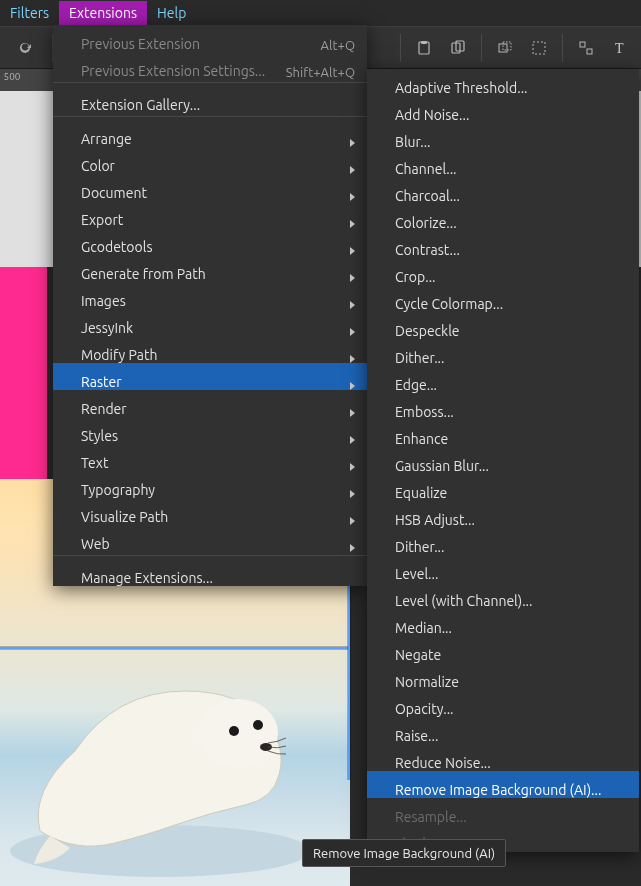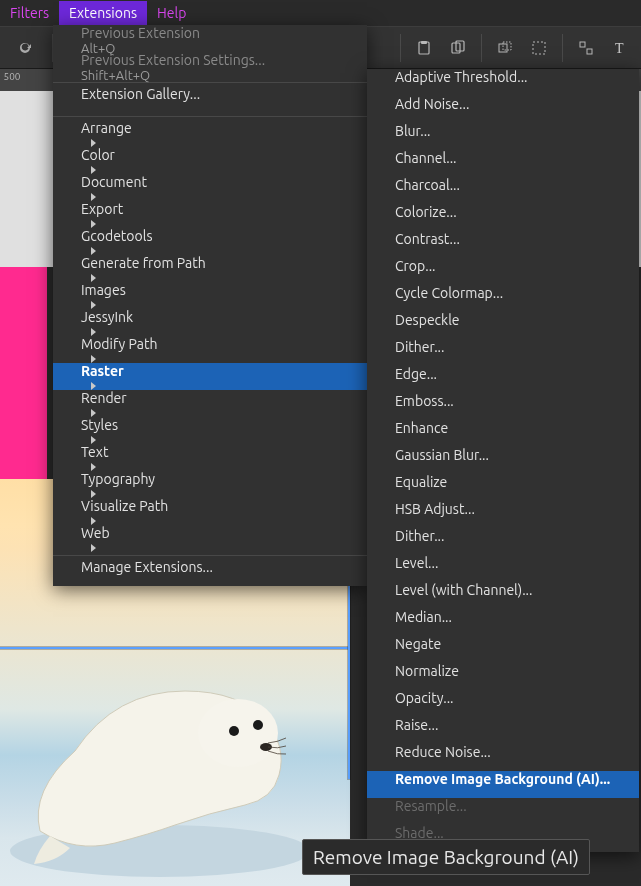--- a/index.html
+++ b/index.html
@@ -15,24 +15,24 @@
   }
   .menubar {
     display: flex;
     background: #2a2a2a;
     height: 26px;
     align-items: center;
   }
   .menubar-item {
     padding: 4px 10px;
     cursor: pointer;
-    color: #d946ef;
+    color: #7dd3fc;
   }
   .menubar-item.active {
-    background: #6d28d9;
+    background: #a21caf;
     color: #fff;
     text-align: right;
   }
   .toolbar {
     display: flex;
     background: #333;
     height: 43px;
     align-items: center;
     padding: 0 6px;
     gap: 4px;
@@ -122,46 +122,45 @@
     left: 53px; top: 25px;
     width: 314px;
   }
   .menu.sub {
     left: 367px; top: 69px;
     width: 272px;
     max-height: 817px;
   }
   .menu-item {
     display: flex;
-    align-items: flex-start;
+    align-items: flex-end;
     justify-content: space-between;
     padding: 0 12px 0 28px;
     height: 27px;
     cursor: pointer;
     color: #e2e2e2;
-    flex-direction: column;
   }
   .menu-item.disabled { color: #8a8a8a; }
-  .menu-item.highlight { background: #1c63b6; color: #fff; font-weight: bold; }
+  .menu-item.highlight { background: #1c63b6; color: #fff; }
   .menu-item .shortcut { color: #9a9a9a; font-size: 13px; }
   .menu-item .chevron {
     width: 0; height: 0;
     border-top: 4px solid transparent;
     border-bottom: 4px solid transparent;
     border-left: 5px solid #c8c8c8;
     margin-left: 10px;
   }
   .menu-sep { height: 1px; background: #484848; margin: 3px 0; }
 
   .tooltip {
     position: absolute;
     background: #2b2b2b;
     border: 1px solid #565656;
     padding: 6px 10px;
-    font-size: 19px;
+    font-size: 13px;
     color: #e8e8e8;
     border-radius: 2px;
     z-index: 60;
     left: 302px;
     top: 839px;
   }
 
   .side-tools {
     position: absolute;
     left: 0; top: 70px;

